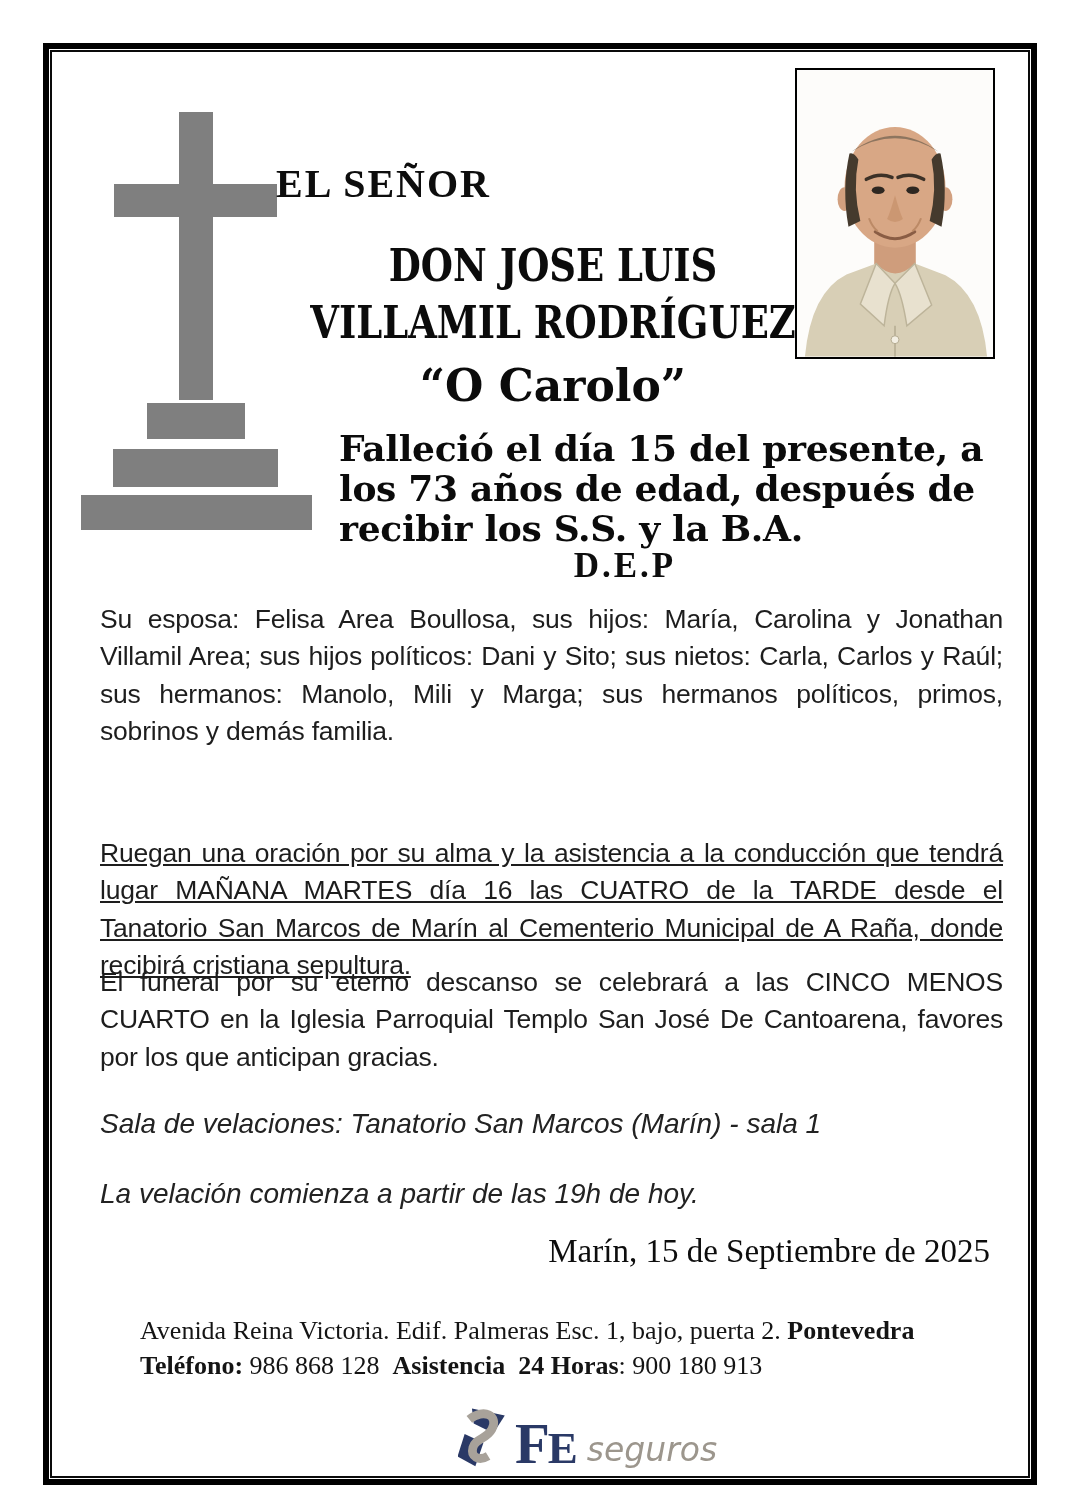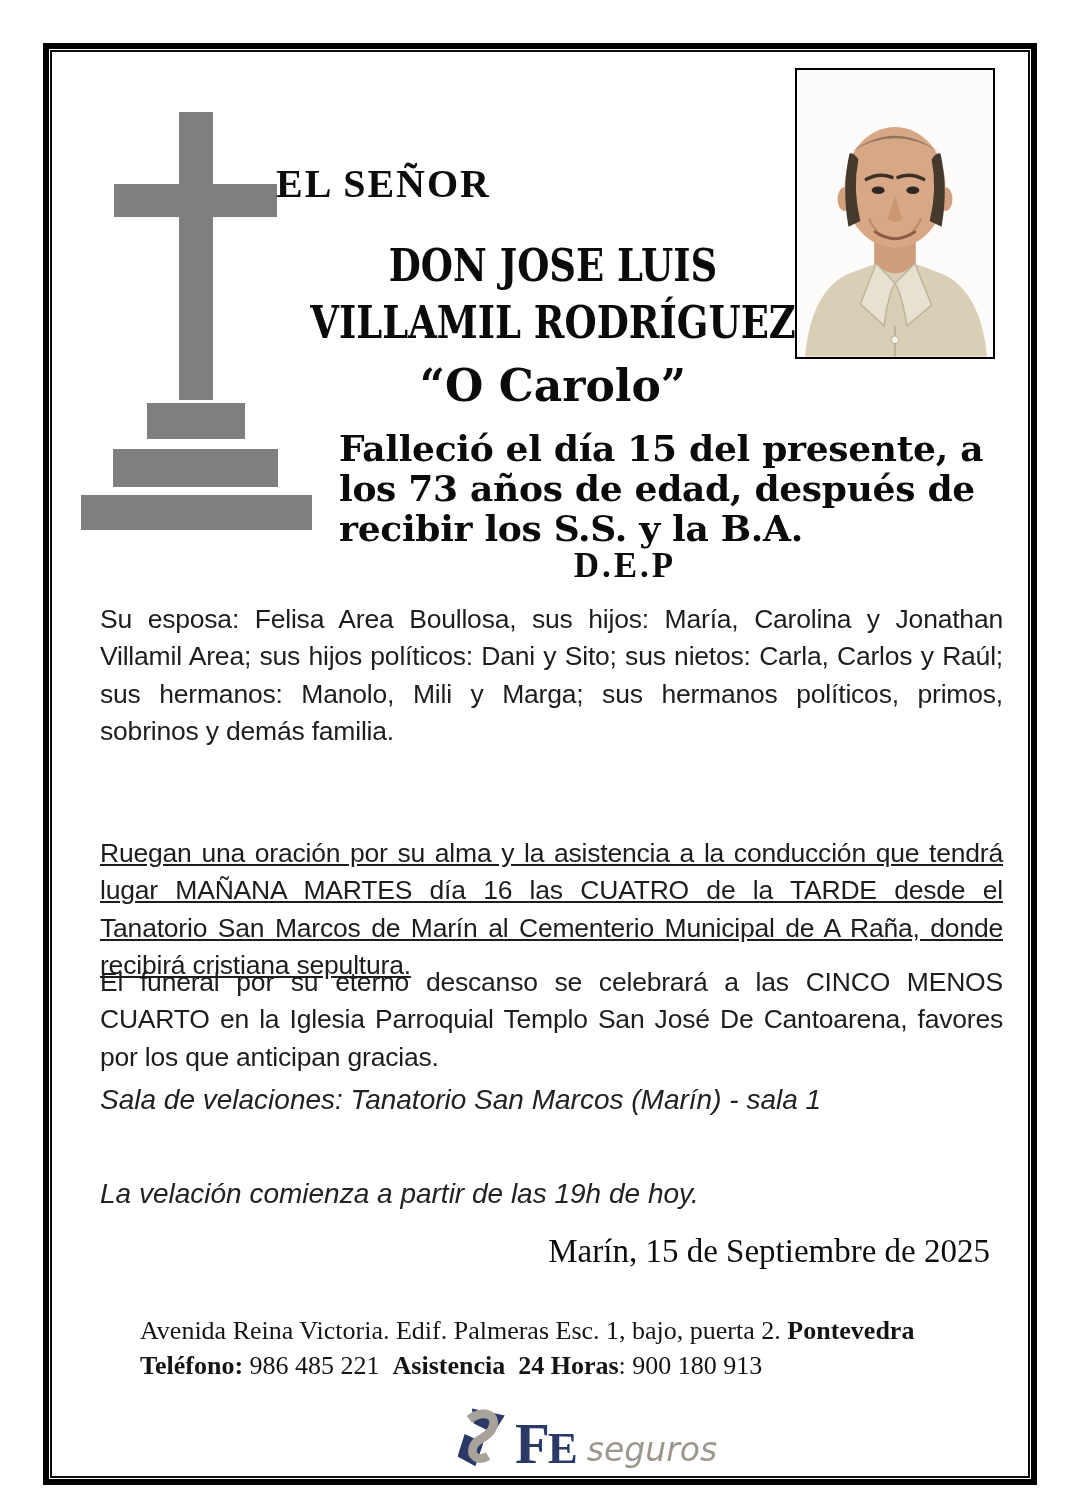--- a/index.html
+++ b/index.html
@@ -42,21 +42,21 @@
            font-weight:700; font-size:35px; letter-spacing:3px; color:#0d0d0d; }
 
   
   .bodytext { position:absolute; left:100px; width:903px;
            font-family:"Liberation Sans", sans-serif; font-size:26.5px;
            line-height:37.4px; color:#1d1d1d; text-align:justify; letter-spacing:-.2px; }
   .p1 { top:601px; } .p2 { top:835px;text-decoration:underline; } .p3 { top:964px; }
   .wake { position:absolute; left:100px; width:903px;
            font-family:"Liberation Sans", sans-serif; font-style:italic;
            font-size:28px; color:#222; }
-  .wake1 { top:1084px; } .wake2 { top:1178px; }
+  .wake1 { top:1108px; } .wake2 { top:1178px; }
   .dateline { position:absolute; left:400px; top:1233px; width:590px; text-align:right;
            font-size:33px; color:#0d0d0d; }
 
   
   .footer-line { position:absolute; left:140px; width:880px; text-align:left;
            font-size:26px; color:#141414; white-space:pre-wrap; }
   .fl1 { top:1316px; } .fl2 { top:1351px; }
   .footer-line b { font-weight:700; }
 
   
@@ -133,21 +133,21 @@
   <p class="bodytext p1"> Su esposa: Felisa Area Boullosa, sus hijos: María, Carolina y Jonathan Villamil Area; sus hijos políticos: Dani y Sito; sus nietos: Carla, Carlos y Raúl; sus hermanos: Manolo, Mili y Marga; sus hermanos políticos, primos, sobrinos y demás familia.</p>
   <p class="bodytext p2">Ruegan una oración por su alma y la asistencia a la conducción que tendrá lugar MAÑANA MARTES día 16 las CUATRO de la TARDE desde el Tanatorio San Marcos de Marín al Cementerio Municipal de A Raña, donde recibirá cristiana sepultura.</p>
   <p class="bodytext p3">El funeral por su eterno descanso se celebrará a las CINCO MENOS CUARTO en la Iglesia Parroquial Templo San José De Cantoarena, favores por los que anticipan gracias.</p>
 
   <p class="wake wake1">Sala de velaciones: Tanatorio San Marcos (Marín) - sala 1</p>
   <p class="wake wake2">La velación comienza a partir de las 19h de hoy.</p>
 
   <div class="dateline">Marín, 15 de Septiembre de 2025</div>
 
   <div class="footer-line fl1"><span>Avenida Reina Victoria. Edif. Palmeras Esc. 1, bajo, puerta 2. </span><b>Pontevedra</b></div>
-  <div class="footer-line fl2"><b>Teléfono:</b><span> 986 485 221  </span><b>Asistencia  24 Horas</b><span>: 900 180 913</span></div>
+  <div class="footer-line fl2"><b>Teléfono:</b><span> 986 868 128  </span><b>Asistencia  24 Horas</b><span>: 900 180 913</span></div>
 
   <div class="logo">
     <svg class="logo-mark" viewBox="0 0 52 66">
       <g transform="rotate(4 26 33)">
         <polygon points="13,3 49,8 38,28 16,19" fill="#2a3966"></polygon>
         <polygon points="7,31 28,39 21,65 1,56" fill="#2a3966"></polygon>
         <path d="M11,15 C26,1 43,9 36,24 C31,35 19,35 17,45 C15,55 24,60 34,53" stroke="#a8a29a" stroke-width="9.5" fill="none"></path>
       </g>
     </svg>
     <span class="logo-f">F</span>

